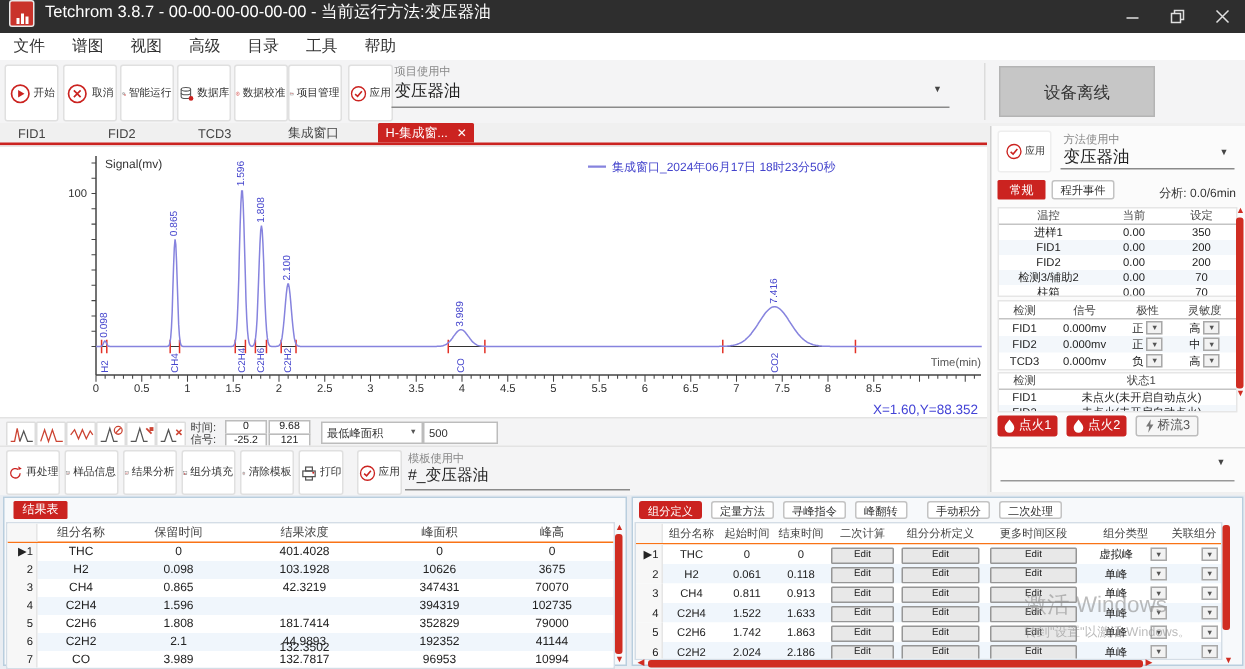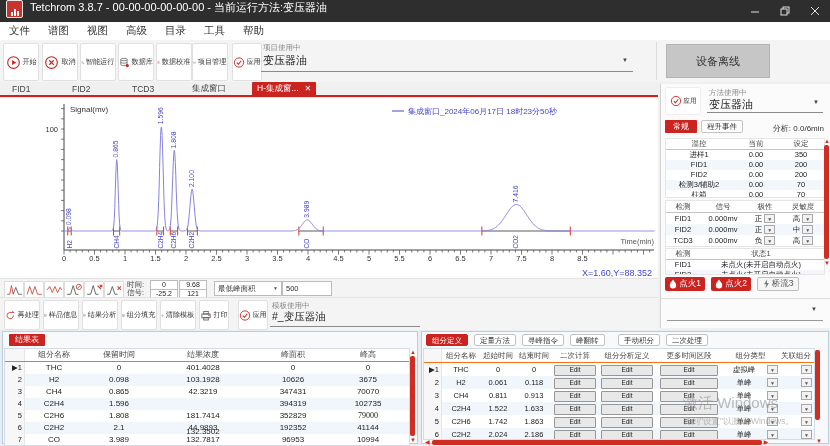--- a/index.html
+++ b/index.html
@@ -667,21 +667,21 @@
             <div class="cell" style="width: 96px; margin-top: 28px;">132.3502</div>
             <div class="cell" style="width: 84px;">394319</div>
             <div class="cell" style="width: 66px;">102735</div>
           </div>
           <div class="trow">
             <div class="cell gut" style="width: 20px;">5</div>
             <div class="cell" style="width: 58px;">C2H6</div>
             <div class="cell" style="width: 72px;">1.808</div>
             <div class="cell" style="width: 96px;">181.7414</div>
             <div class="cell" style="width: 84px;">352829</div>
-            <div class="cell" style="width: 66px; font-family: Liberation Serif, serif;">79000</div>
+            <div class="cell" style="width: 66px;">79000</div>
           </div>
           <div class="trow alt">
             <div class="cell gut" style="width: 20px;">6</div>
             <div class="cell" style="width: 58px;">C2H2</div>
             <div class="cell" style="width: 72px;">2.1</div>
             <div class="cell" style="width: 96px;">44.9893</div>
             <div class="cell" style="width: 84px;">192352</div>
             <div class="cell" style="width: 66px;">41144</div>
           </div>
           <div class="trow">

